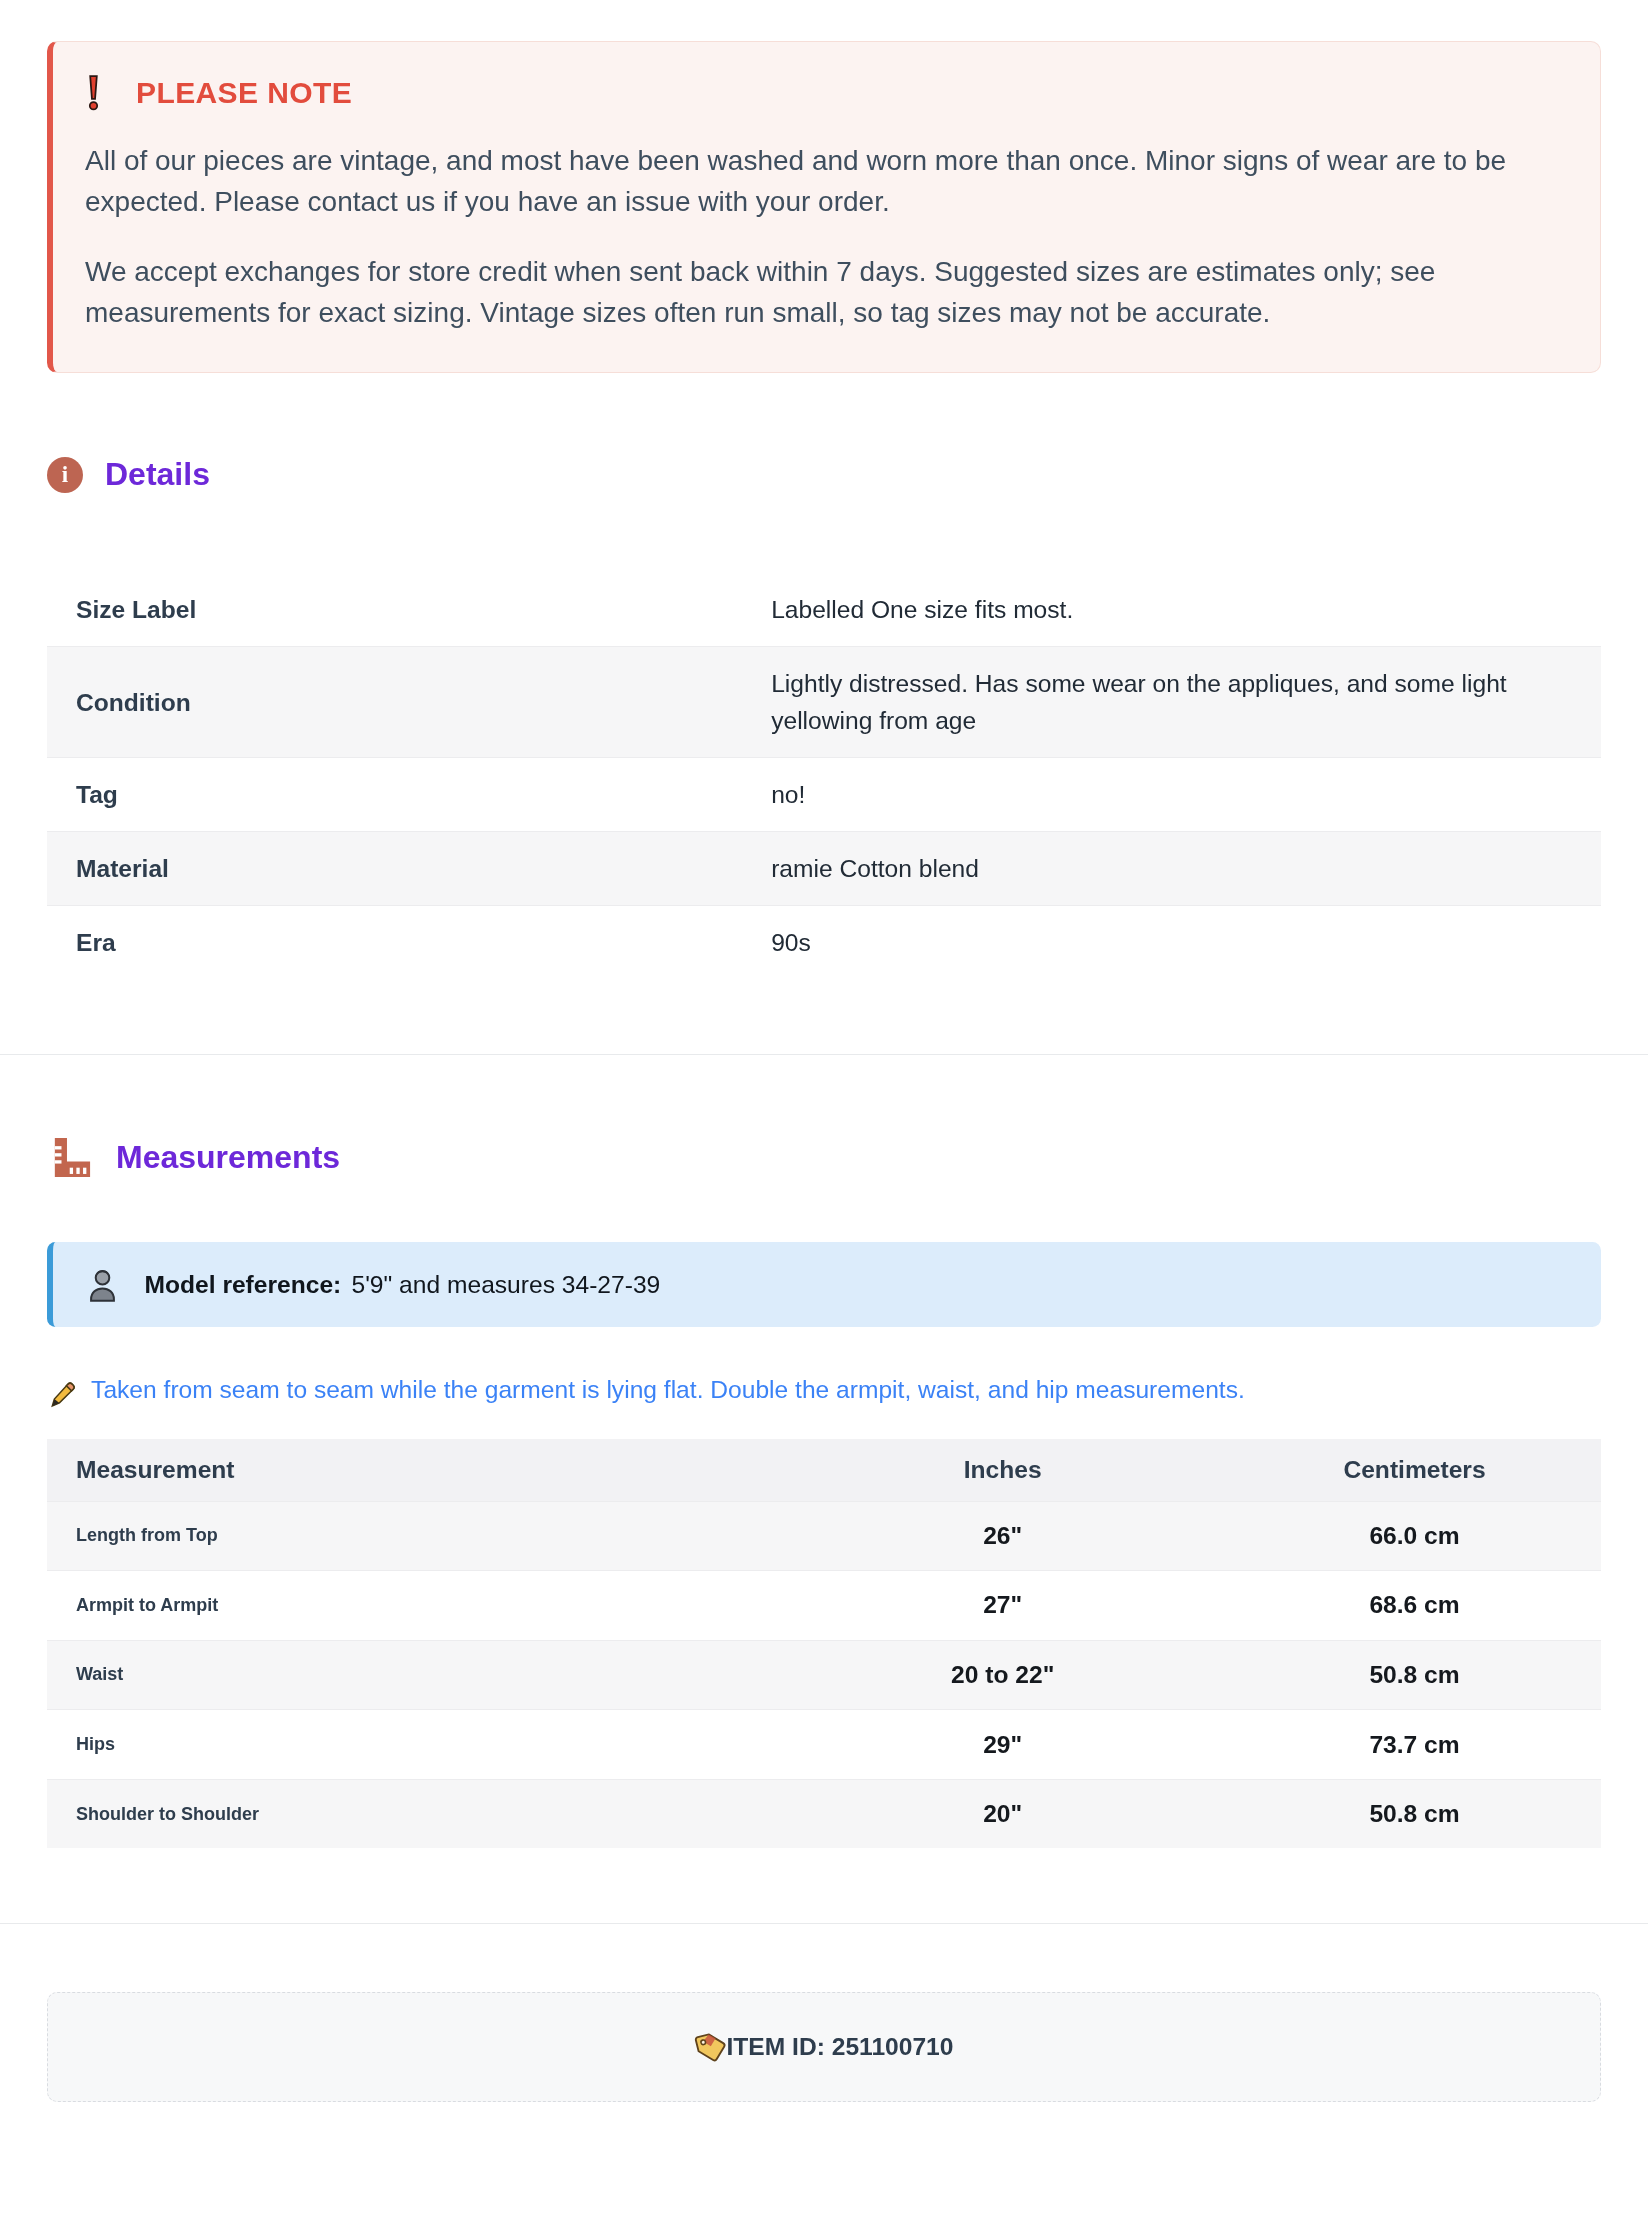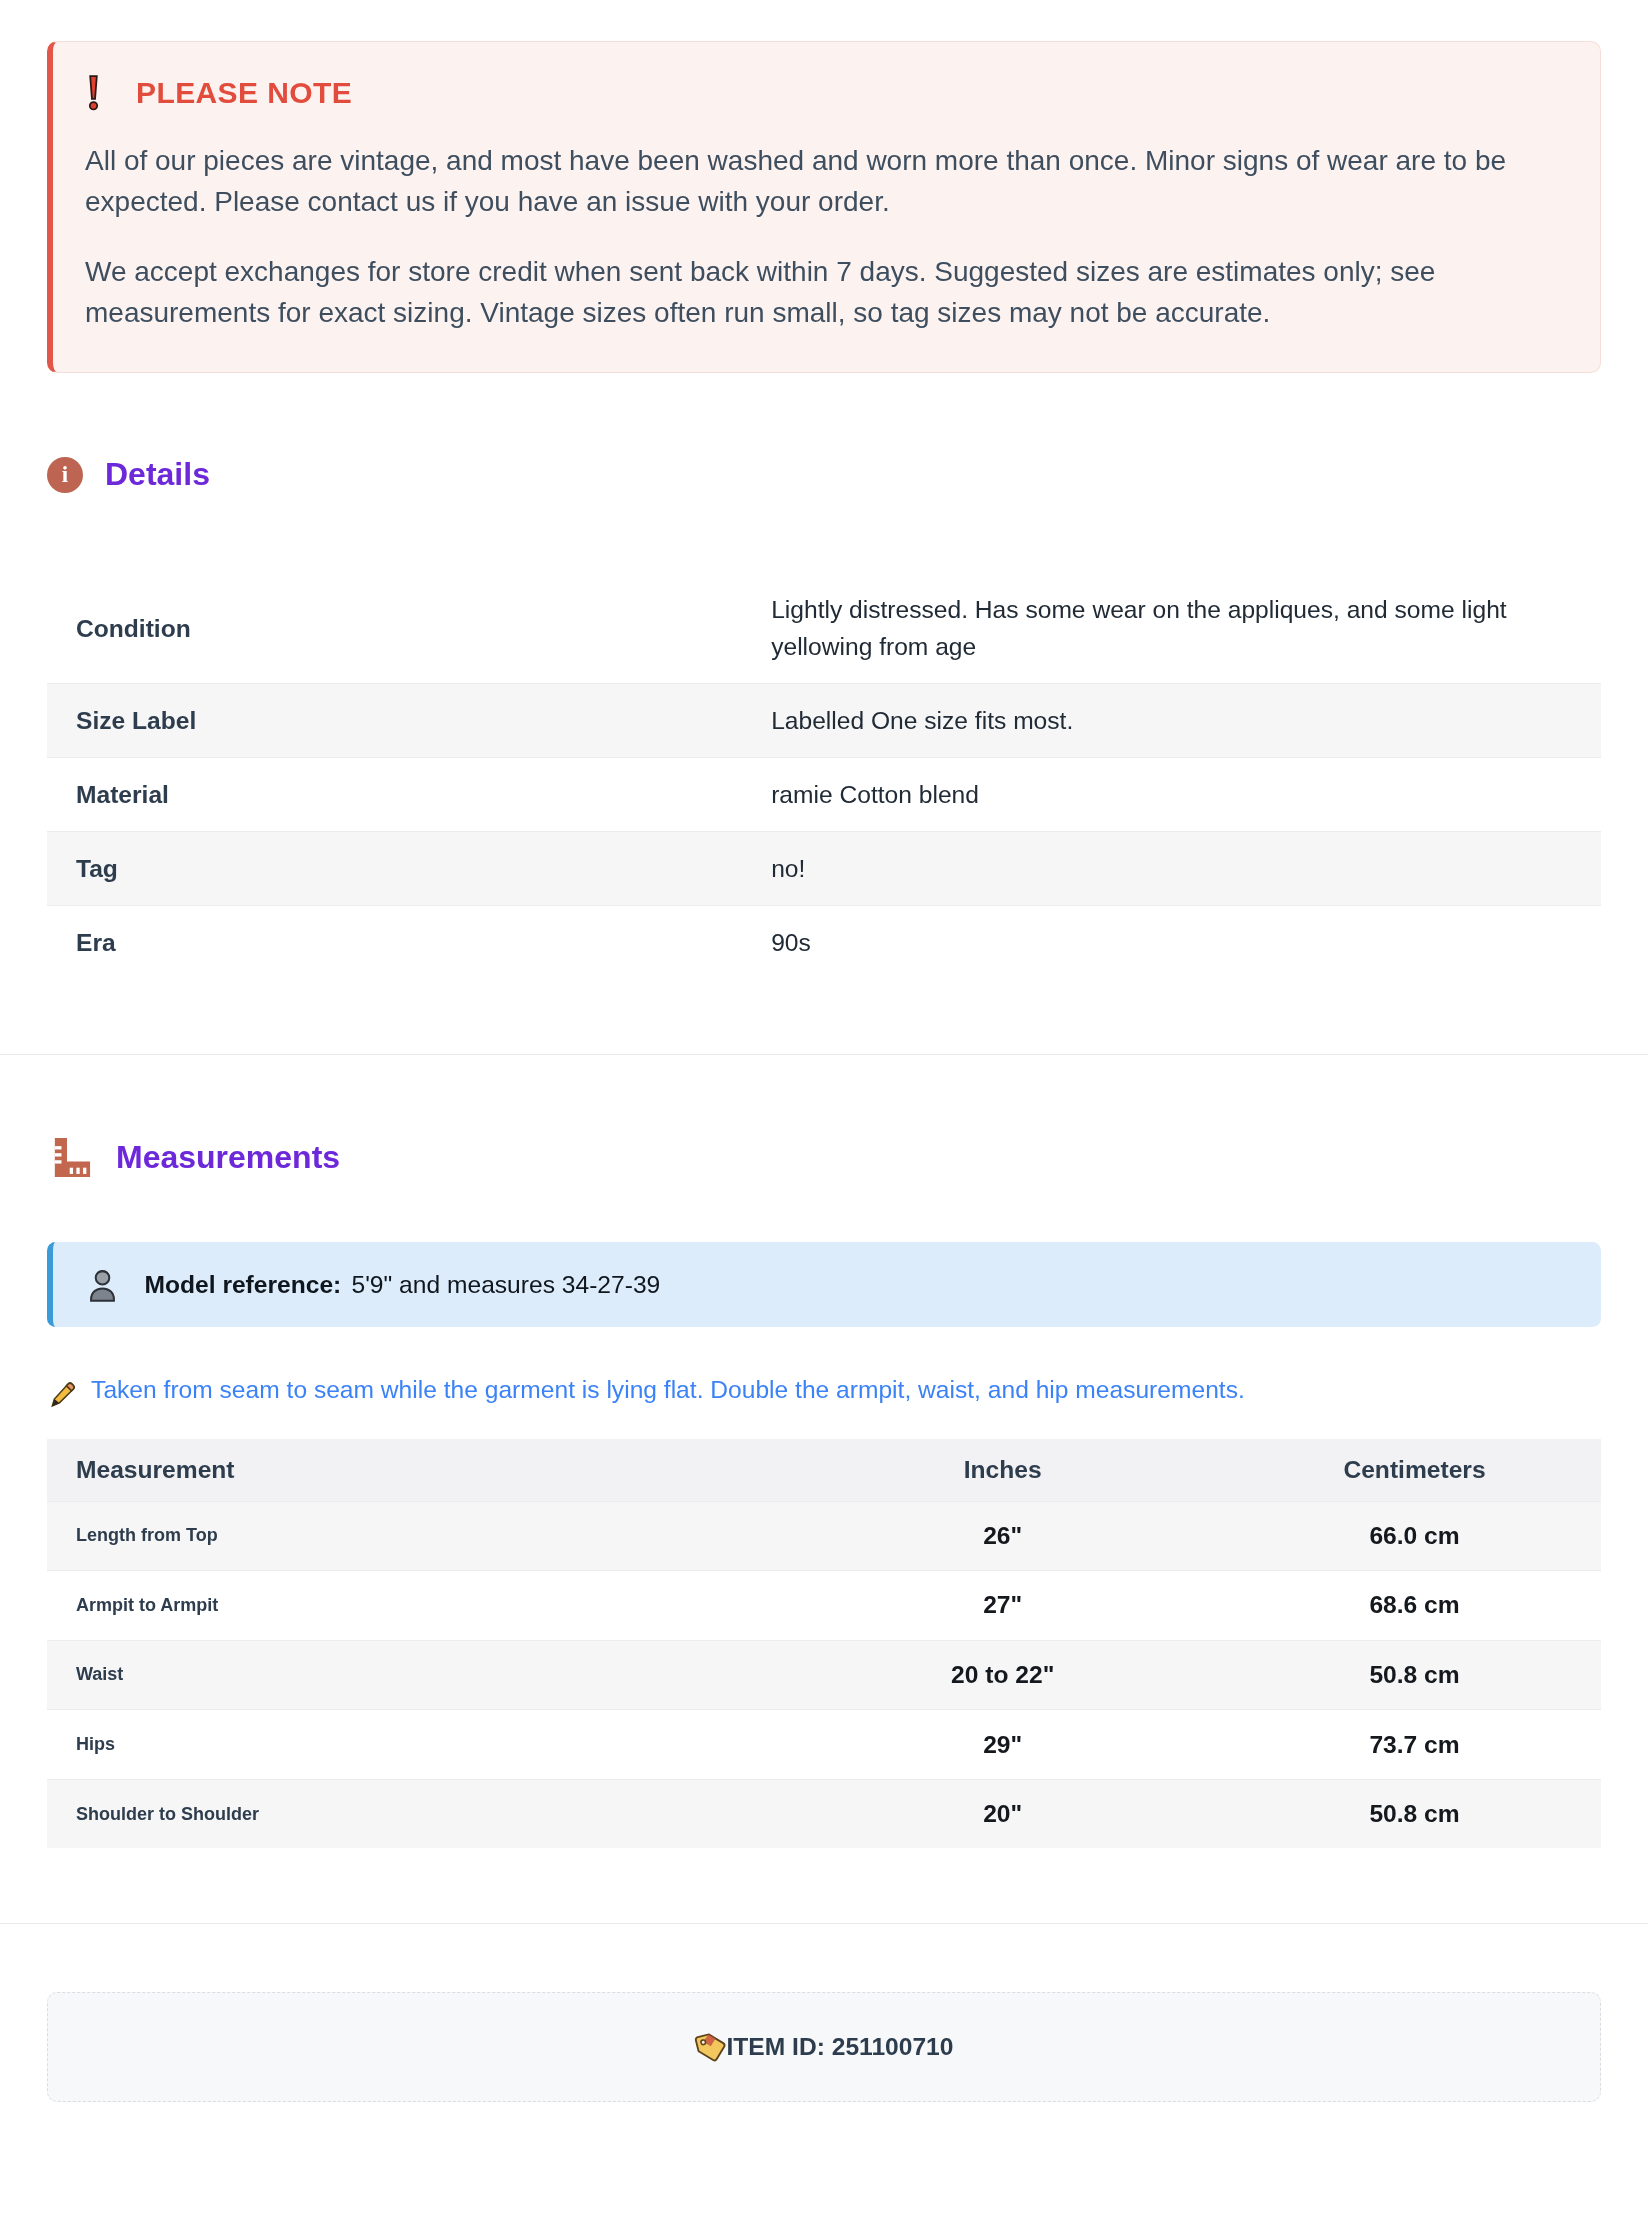--- a/index.html
+++ b/index.html
@@ -117,34 +117,34 @@
   </section>
 
   <section class="section details">
     <div class="section-header">
       <span class="info-badge">i</span>
       <h2>Details</h2>
     </div>
 
     <div class="kv-table">
       <div class="kv-row">
+        <div class="kv-label">Size Label</div>
+        <div class="kv-value">Labelled One size fits most.</div>
+      </div>
+      <div class="kv-row">
         <div class="kv-label">Condition</div>
         <div class="kv-value">Lightly distressed. Has some wear on the appliques, and some light yellowing from age</div>
       </div>
       <div class="kv-row">
-        <div class="kv-label">Size Label</div>
-        <div class="kv-value">Labelled One size fits most.</div>
+        <div class="kv-label">Tag</div>
+        <div class="kv-value">no!</div>
       </div>
       <div class="kv-row">
         <div class="kv-label">Material</div>
         <div class="kv-value">ramie Cotton blend</div>
-      </div>
-      <div class="kv-row">
-        <div class="kv-label">Tag</div>
-        <div class="kv-value">no!</div>
       </div>
       <div class="kv-row">
         <div class="kv-label">Era</div>
         <div class="kv-value">90s</div>
       </div>
     </div>
   </section>
 
   <hr class="divider">
 

